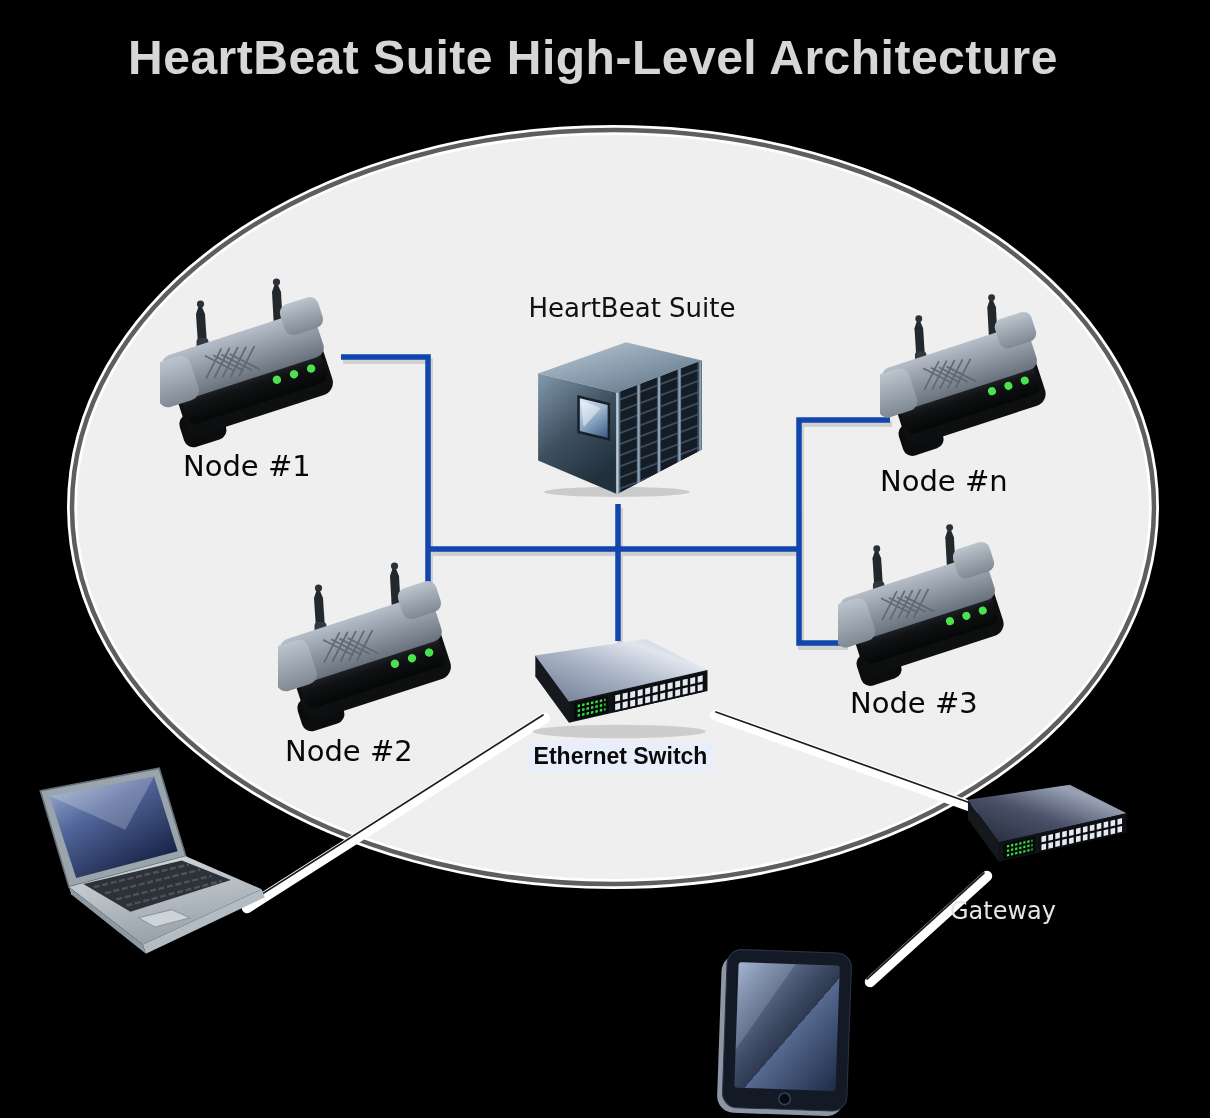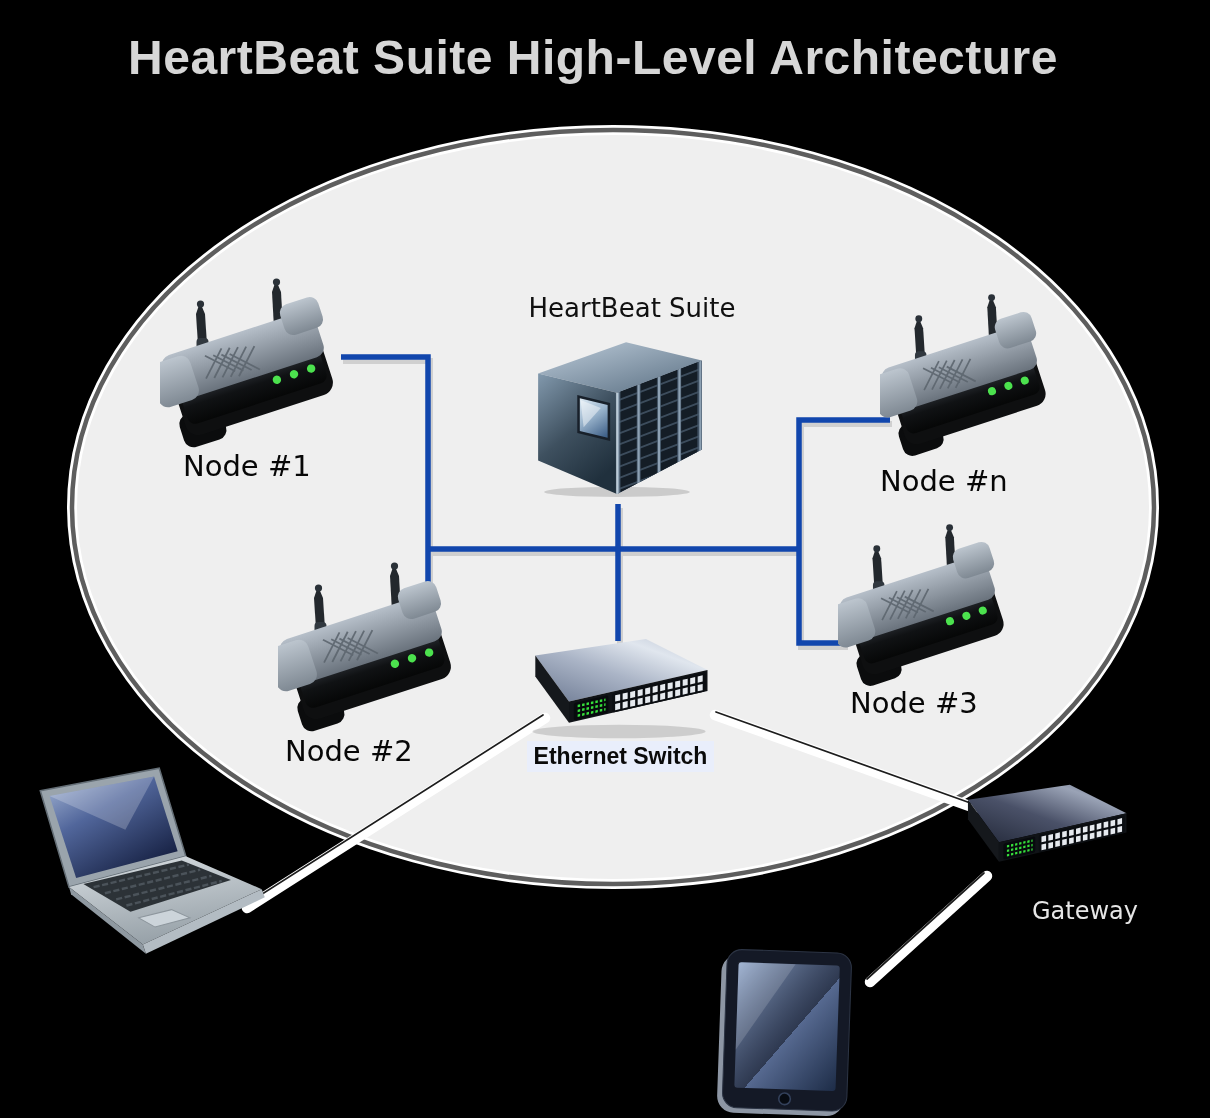--- a/index.html
+++ b/index.html
@@ -12,21 +12,21 @@
              font-weight:bold;font-size:30px;color:#3b3b3b;line-height:37px;}
   .dev{position:absolute;}
   .dev svg{display:block;width:100%;height:100%;}
   .node-label{position:absolute;font-family:"DejaVu Sans",sans-serif;
               font-size:29px;color:#070707;white-space:nowrap;}
   .core-label{position:absolute;left:512px;top:293px;width:240px;text-align:center;
               font-family:"DejaVu Sans",sans-serif;font-size:26px;color:#101010;white-space:nowrap;}
   .switch-label{position:absolute;left:518px;top:741px;width:205px;text-align:center;}
   .switch-label span{display:inline-block;background:#e9eefb;padding:2px 7px;
                      font-weight:bold;font-size:23px;color:#0a0a0a;white-space:nowrap;}
-  .gateway-label{position:absolute;left:1000px;top:897px;width:170px;text-align:center;
+  .gateway-label{position:absolute;left:918px;top:897px;width:170px;text-align:center;
                  font-family:"DejaVu Sans",sans-serif;font-size:24px;color:#e6e6e6;white-space:nowrap;}
   .defs-svg{position:absolute;width:0;height:0;overflow:hidden;}
 </style>
 </head>
 <body>
 
 <svg class="defs-svg" aria-hidden="true">
   <defs>
     <linearGradient id="gRouterTop" x1="0" y1="0" x2="0" y2="1">
       <stop offset="0" stop-color="#b6bfc9"></stop>

